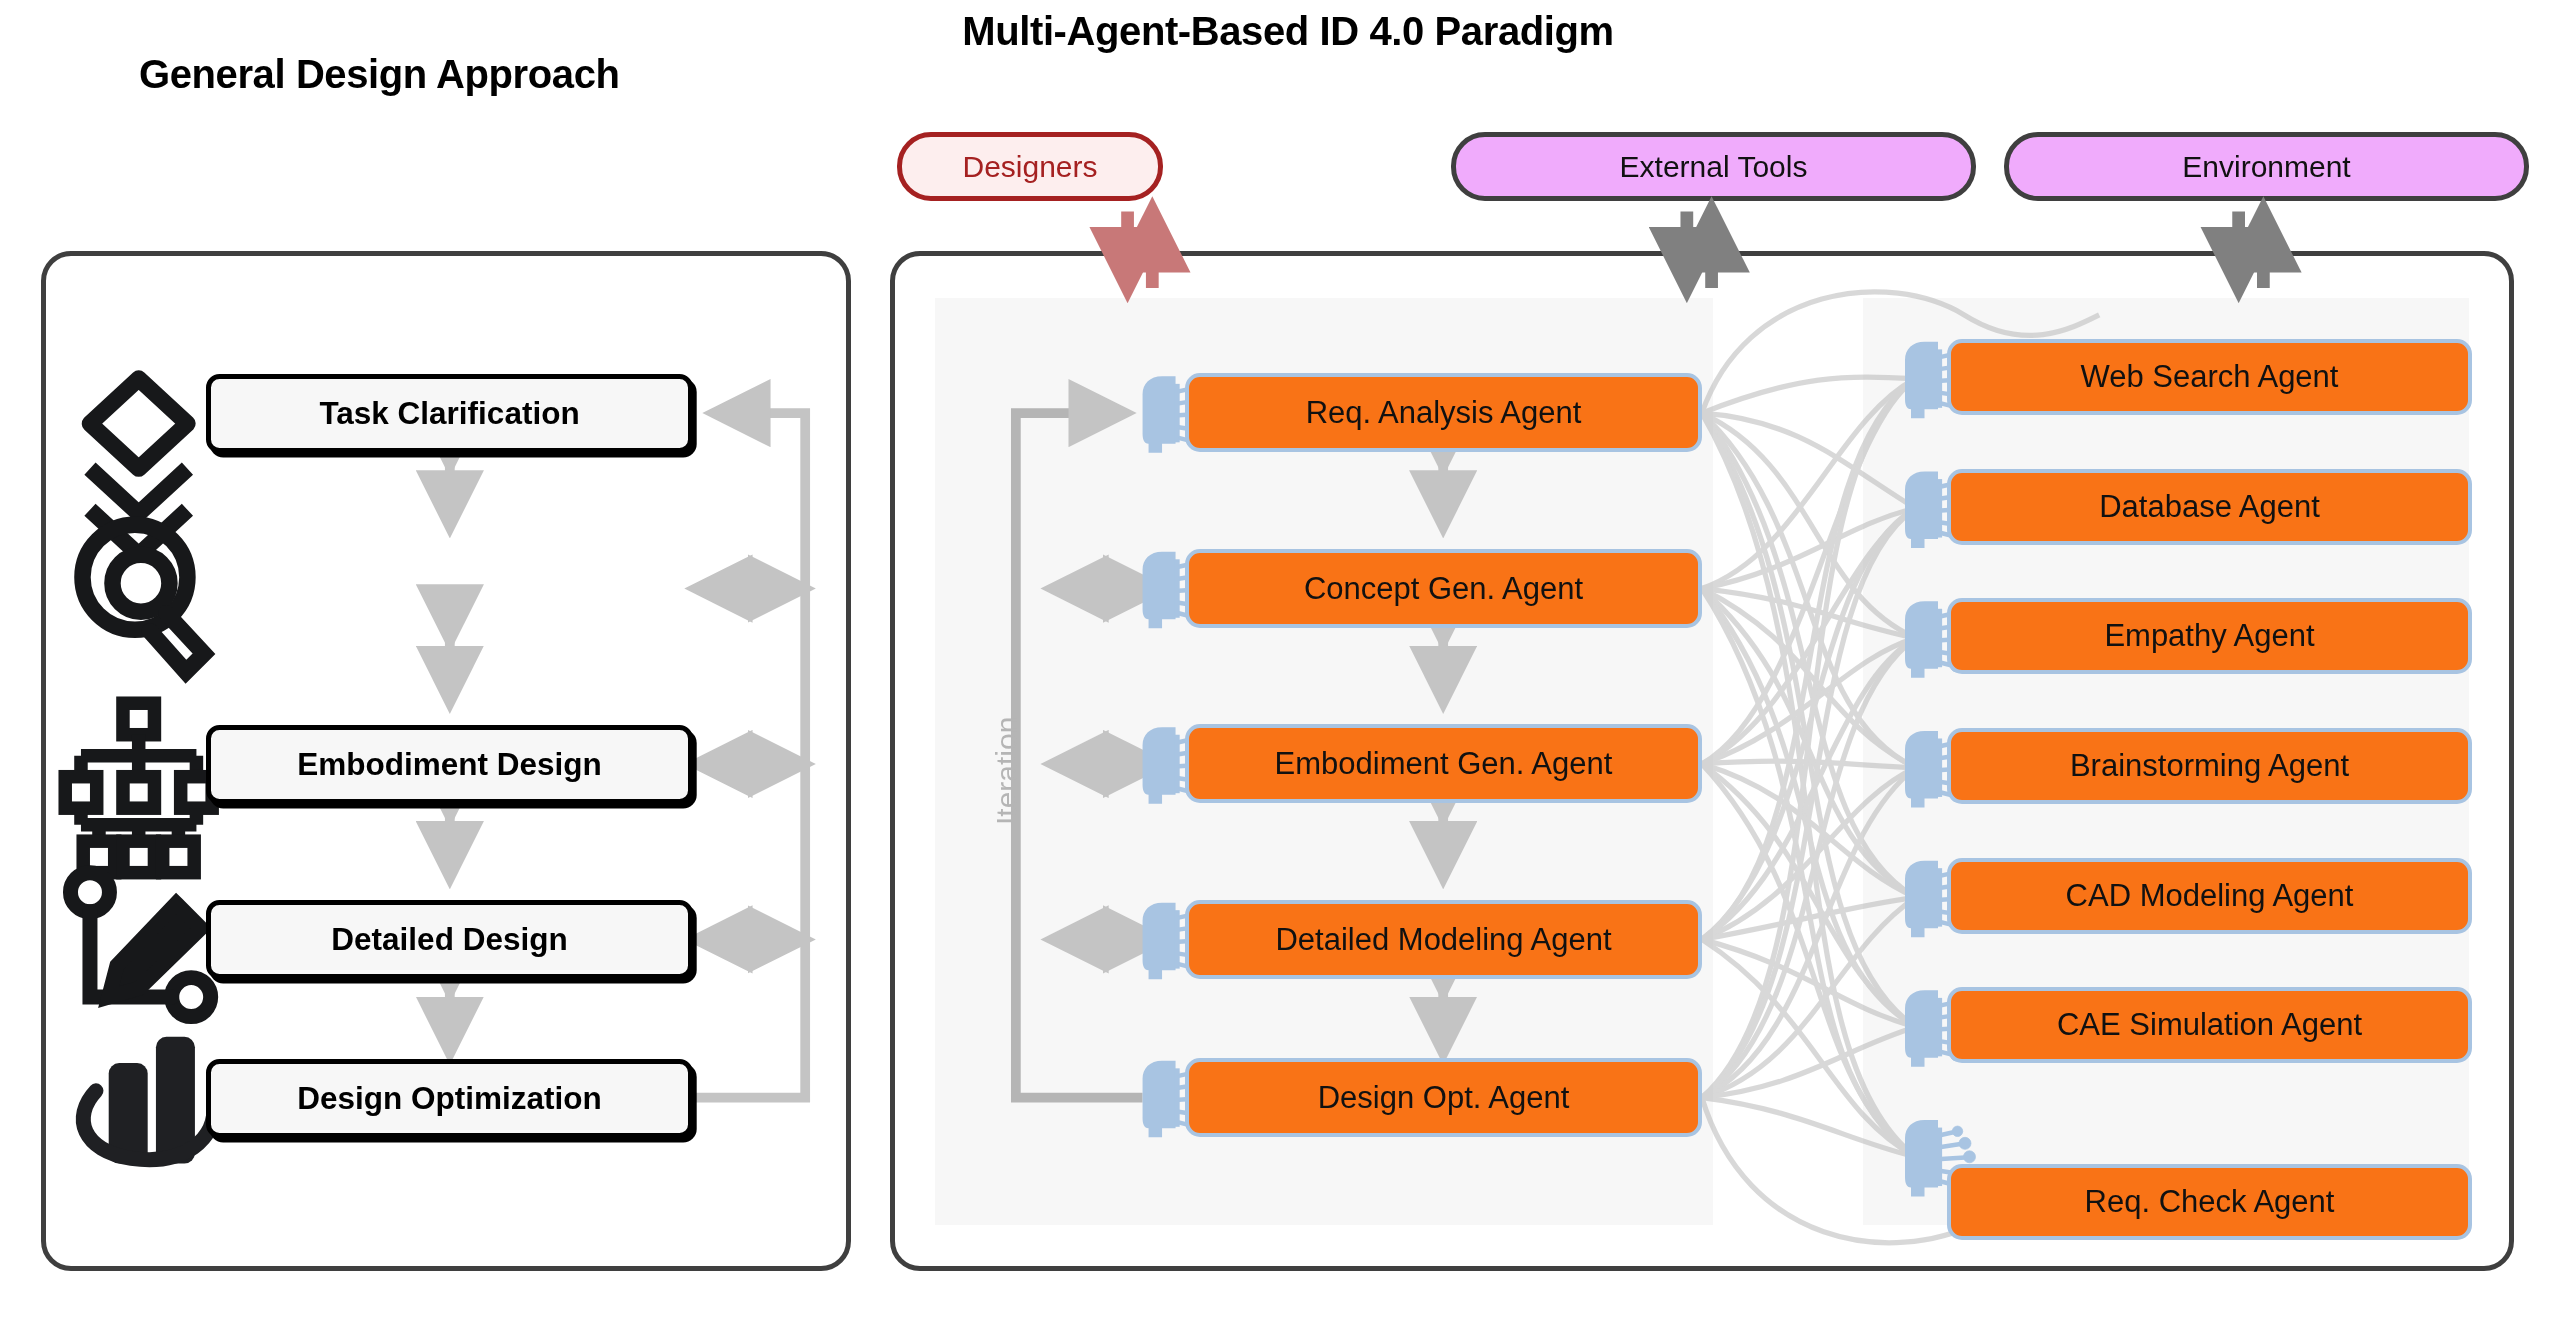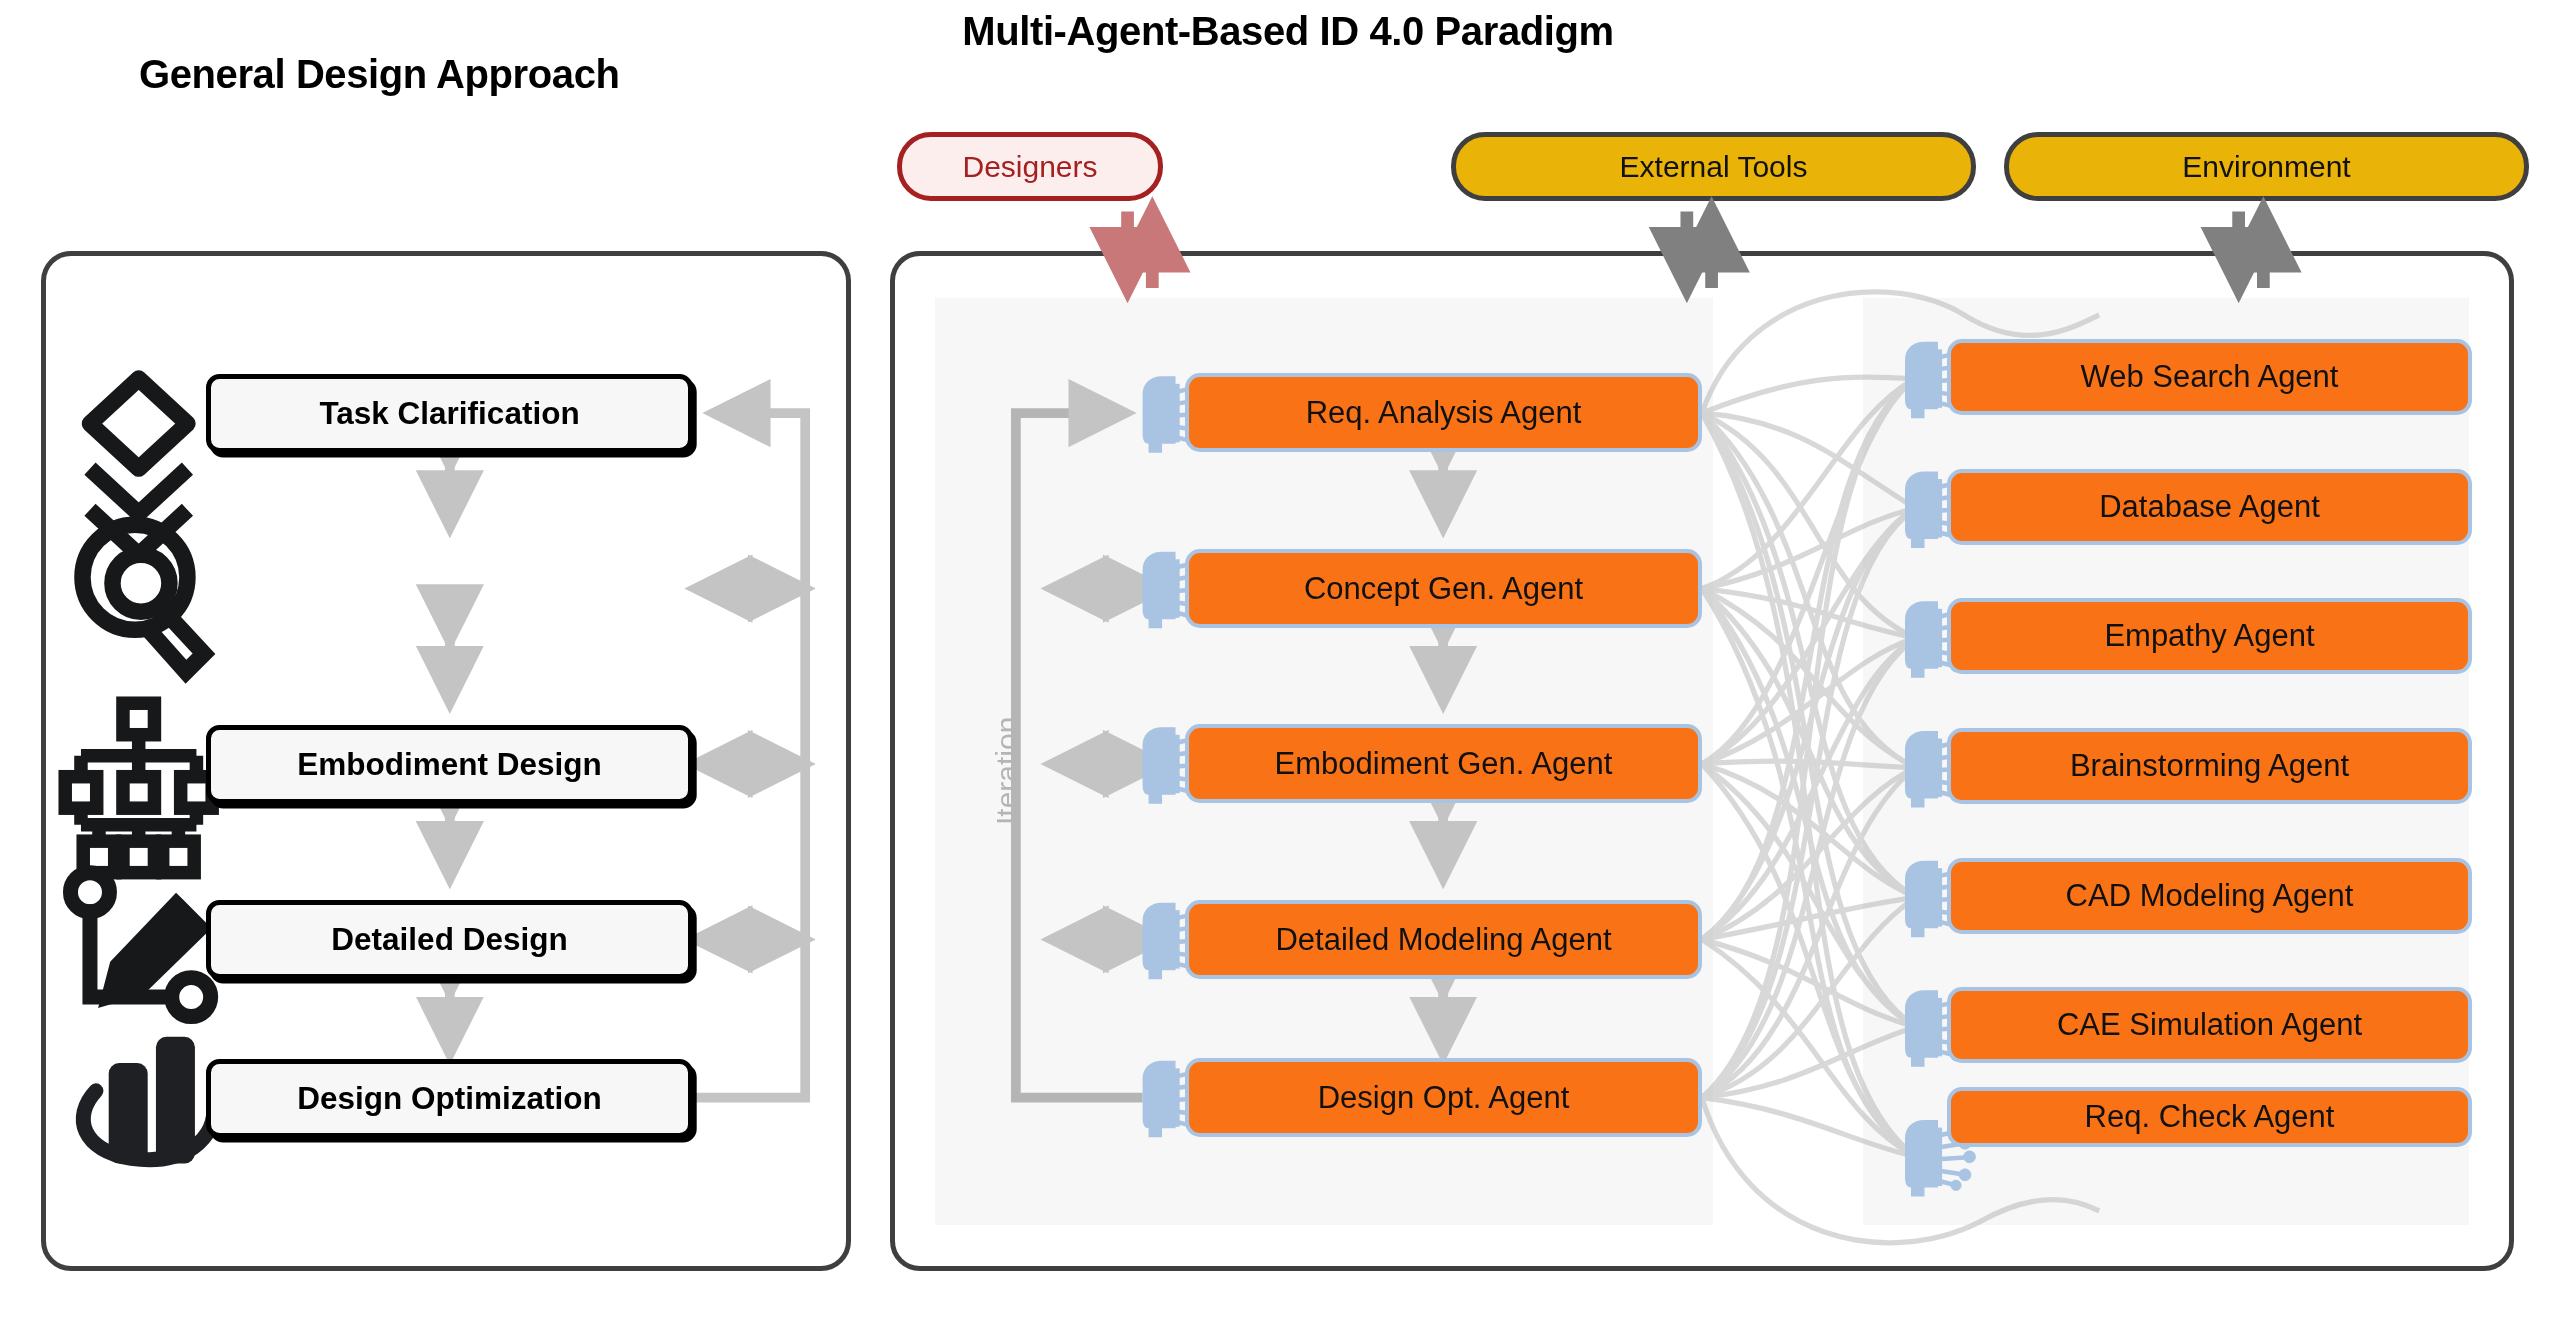--- a/index.html
+++ b/index.html
@@ -7,21 +7,21 @@
   #stage{position:relative;width:2576px;height:1324px;overflow:hidden;background:#fff;}
 
   
   .title{position:absolute;font-weight:bold;color:#000;white-space:nowrap;}
   #title-left{left:139px;top:52px;font-size:40px;letter-spacing:-0.4px;}
   #title-right{left:1288px;top:9px;font-size:40px;transform:translateX(-50%);letter-spacing:-0.4px;}
 
   
   .pill{position:absolute;height:69px;border-radius:34px;display:flex;align-items:center;
         justify-content:center;font-size:30px;box-sizing:border-box;}
-  .pill-dark{border:5.2px solid #3f3f3f;background:#eab308;color:#111;}
+  .pill-dark{border:5.2px solid #3f3f3f;background:#f0abfc;color:#111;}
   .pill-red{border:5.2px solid #a52121;background:#fdeeee;color:#a52121;}
 
   
   .panel{position:absolute;border:5.2px solid #3f3f3f;border-radius:30px;background:#fff;box-sizing:border-box;}
 
   
   .band{position:absolute;background:#f7f7f7;}
 
   
   .flowbox{position:absolute;box-sizing:border-box;border:5.2px solid #000;border-radius:13.5px;
@@ -409,18 +409,18 @@
   </div>
   <div class="agentbox" style="left:1947px;top:728px;width:525px;height:76px;">
      <span>Brainstorming Agent</span>
   </div>
   <div class="agentbox" style="left:1947px;top:858px;width:525px;height:76px;">
      <span>CAD Modeling Agent</span>
   </div>
   <div class="agentbox" style="left:1947px;top:987px;width:525px;height:76px;">
      <span>CAE Simulation Agent</span>
   </div>
-  <div class="agentbox" style="left:1947px;top:1087px;width:525px;height:60px;">
+  <div class="agentbox" style="left:1947px;top:1164px;width:525px;height:76px;">
      <span>Req. Check Agent</span>
   </div>
 
 </div>
 
 
 </body></html>

